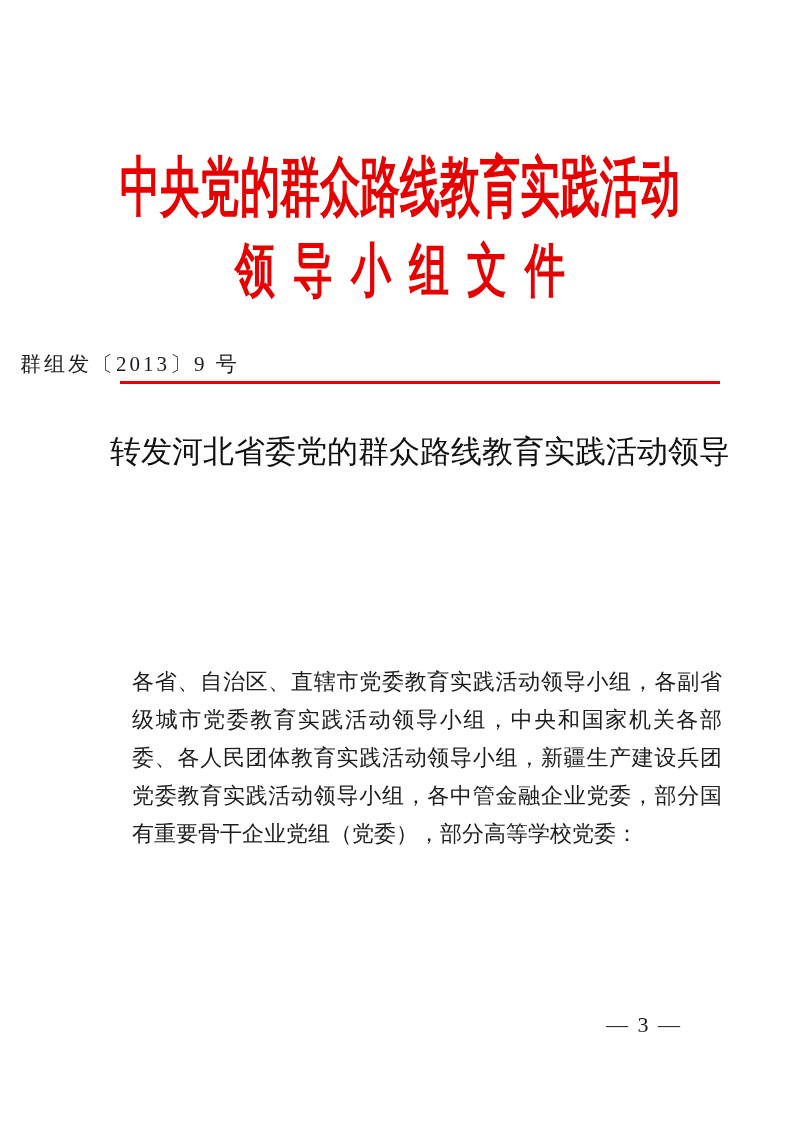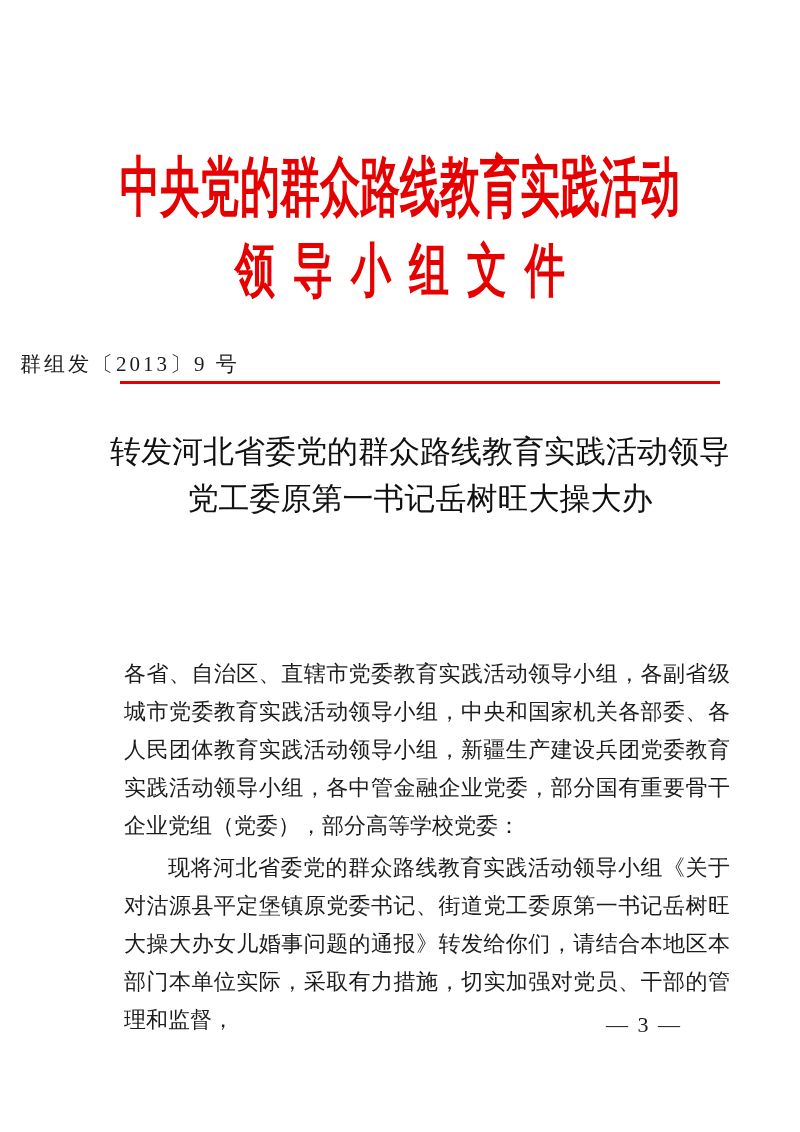--- a/index.html
+++ b/index.html
@@ -67,21 +67,21 @@
   }
   .doc-title .title-line{white-space:nowrap;}
   .body-text{
     position:absolute;
     top:651px;left:100px;width:614px;
     font-size:22px;
     line-height:38px;
     text-align:justify;
     color:var(--ink);
   }
-  .body-text p{margin:4px;}
+  .body-text p{margin:12px;}
   .body-text p.indent{text-indent:2em;}
   .page-number{
     position:absolute;
     top:1012px;right:98px;
     font-size:22px;
     letter-spacing:2px;
     color:var(--ink);
     white-space:nowrap;
   }
 </style>
@@ -93,23 +93,21 @@
   <div class="agency-line1">中央党的群众路线教育实践活动</div>
 
   <div class="agency-line2">领导小组文件</div>
 
   <div class="doc-number">群组发〔2013〕9 号</div>
 
   <div class="red-rule"></div>
 
   <div class="doc-title">
     <div class="title-line">转发河北省委党的群众路线教育实践活动领导</div>
-    <div class="title-line">党工委原第一书记岳树旺大操大办</div>
   </div>
 
   <div class="body-text">
     <p>各省、自治区、直辖市党委教育实践活动领导小组，各副省级城市党委教育实践活动领导小组，中央和国家机关各部委、各人民团体教育实践活动领导小组，新疆生产建设兵团党委教育实践活动领导小组，各中管金融企业党委，部分国有重要骨干企业党组（党委），部分高等学校党委：</p>
-    <p class="indent">现将河北省委党的群众路线教育实践活动领导小组《关于对沽源县平定堡镇原党委书记、街道党工委原第一书记岳树旺大操大办女儿婚事问题的通报》转发给你们，请结合本地区本部门本单位实际，采取有力措施，切实加强对党员、干部的管理和监督，</p>
   </div>
 
   <div class="page-number">— 3 —</div>
 
 </div>
 
 </body></html>

